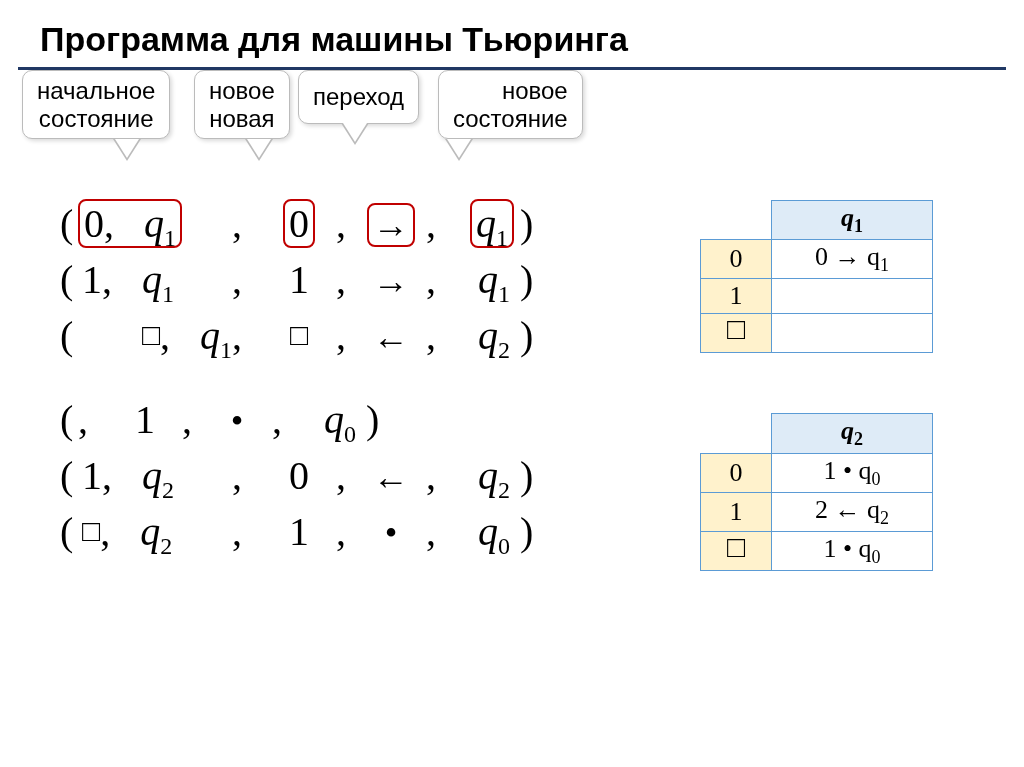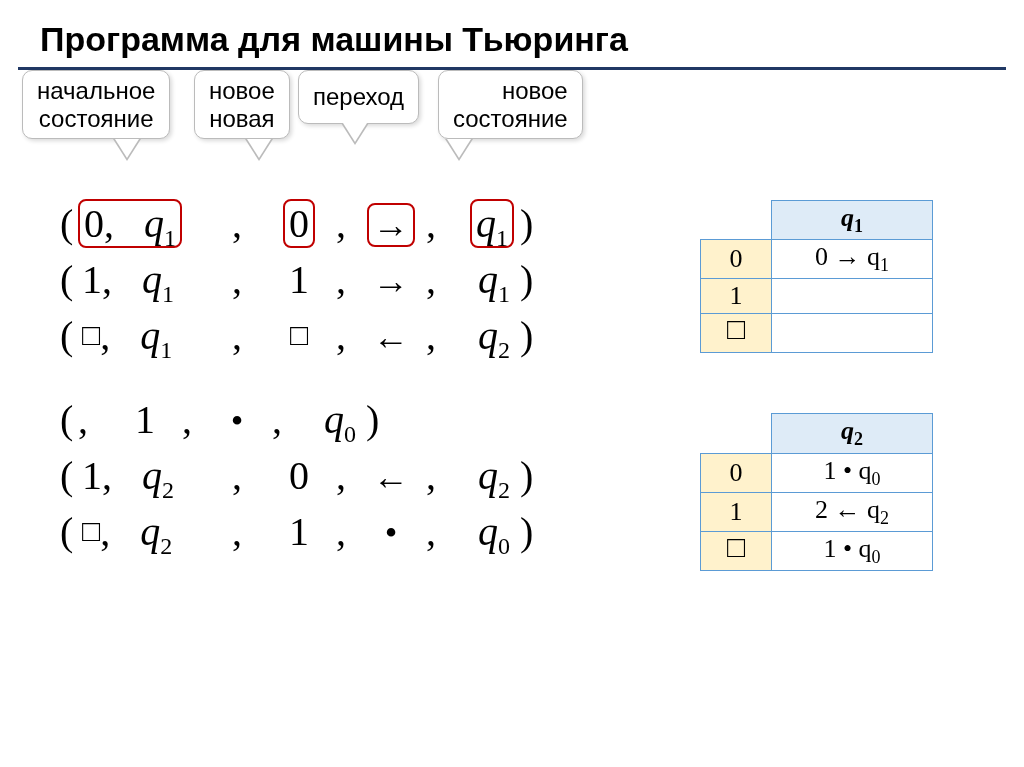--- a/index.html
+++ b/index.html
@@ -160,21 +160,21 @@
     <span class="t-comma">,</span>
     <span class="t-mark">1</span>
     <span class="t-comma">,</span>
     <span class="t-dir">→</span>
     <span class="t-comma">,</span>
     <span class="t-qnew"><span style="font-style:italic">q</span><sub>1</sub></span>
     <span class="t-close" style="padding-left:10px;">)</span>
   </div>
       <div class="tuple">
     <span class="t-open">(</span>
-    <span class="t-sym" style="width:150px;text-align:left;padding-left:4px;"><span class="sq">□</span><span style="font-style:normal">, &nbsp;&nbsp;</span><span style="font-style:italic">q</span><sub style="font-size:24px;font-style:normal">1</sub></span>
+    <span class="t-sym" style="width:150px;text-align:right;padding-left:4px;"><span class="sq">□</span><span style="font-style:normal">, &nbsp;&nbsp;</span><span style="font-style:italic">q</span><sub style="font-size:24px;font-style:normal">1</sub></span>
     <span class="t-comma">,</span>
     <span class="t-mark"><span class="sq">□</span></span>
     <span class="t-comma">,</span>
     <span class="t-dir">←</span>
     <span class="t-comma">,</span>
     <span class="t-qnew"><span style="font-style:italic">q</span><sub>2</sub></span>
     <span class="t-close" style="padding-left:10px;">)</span>
   </div>
     </div>
   <div class="tuple-block" id="g2">

